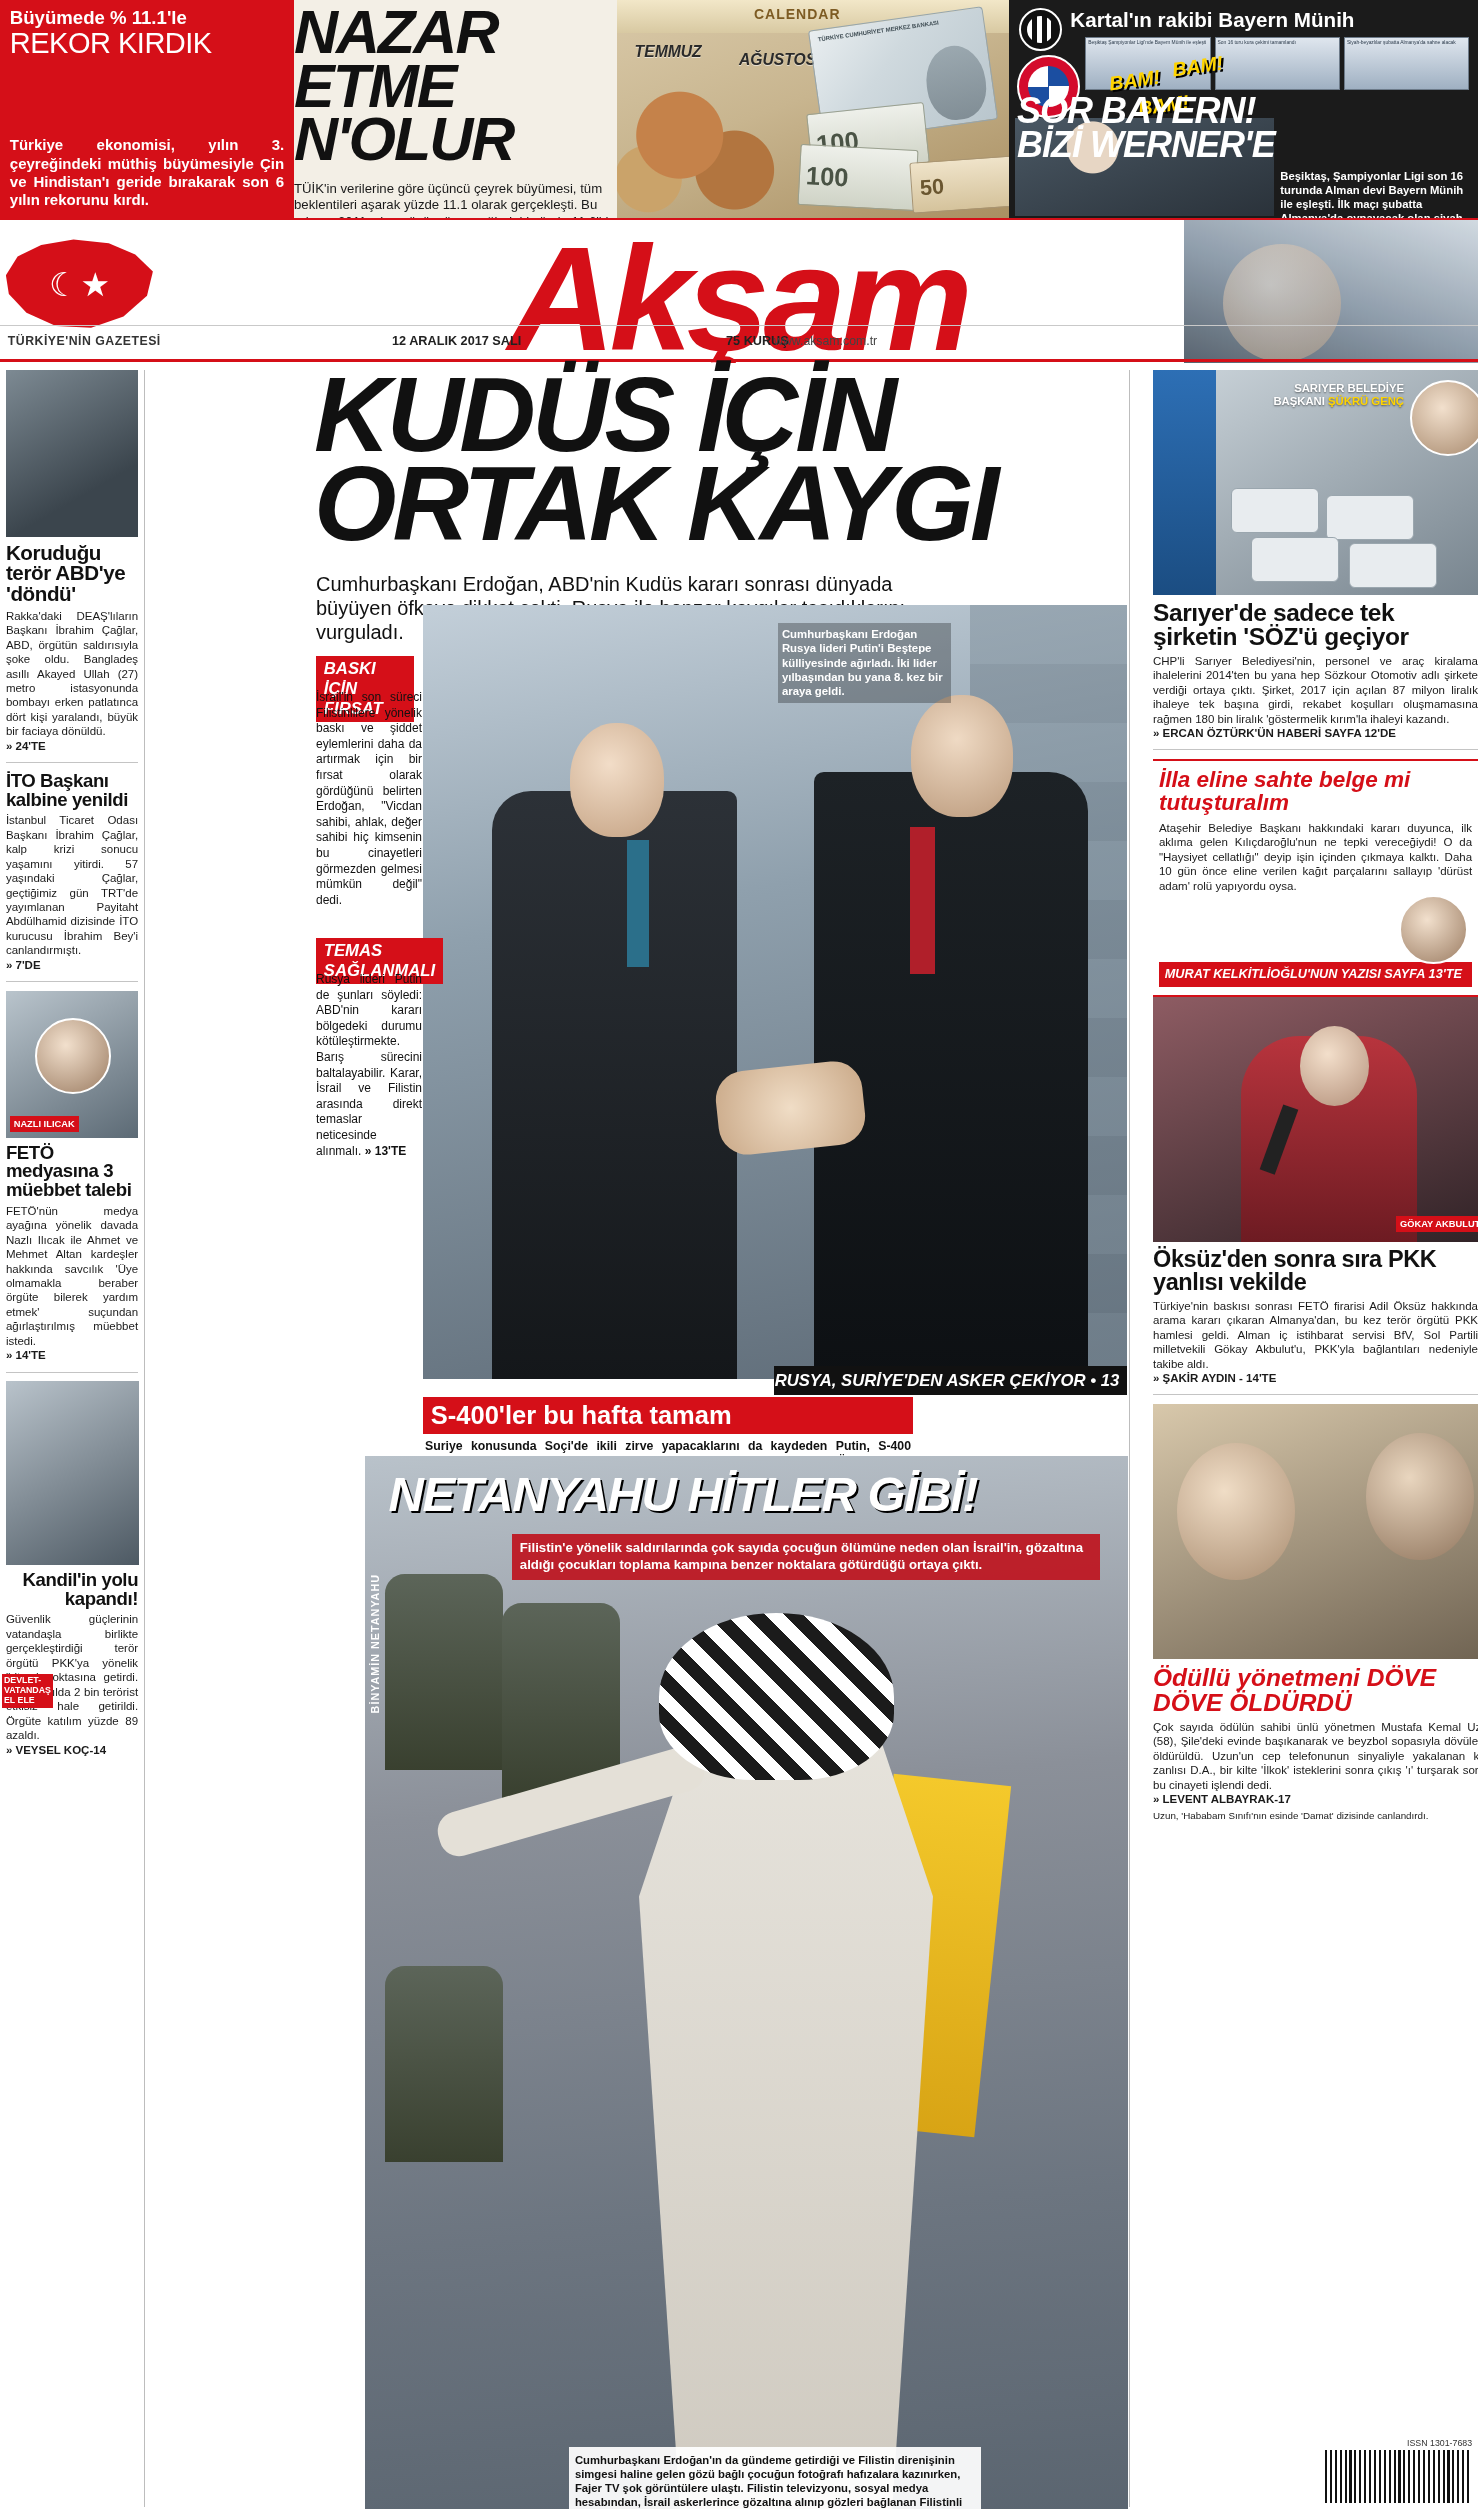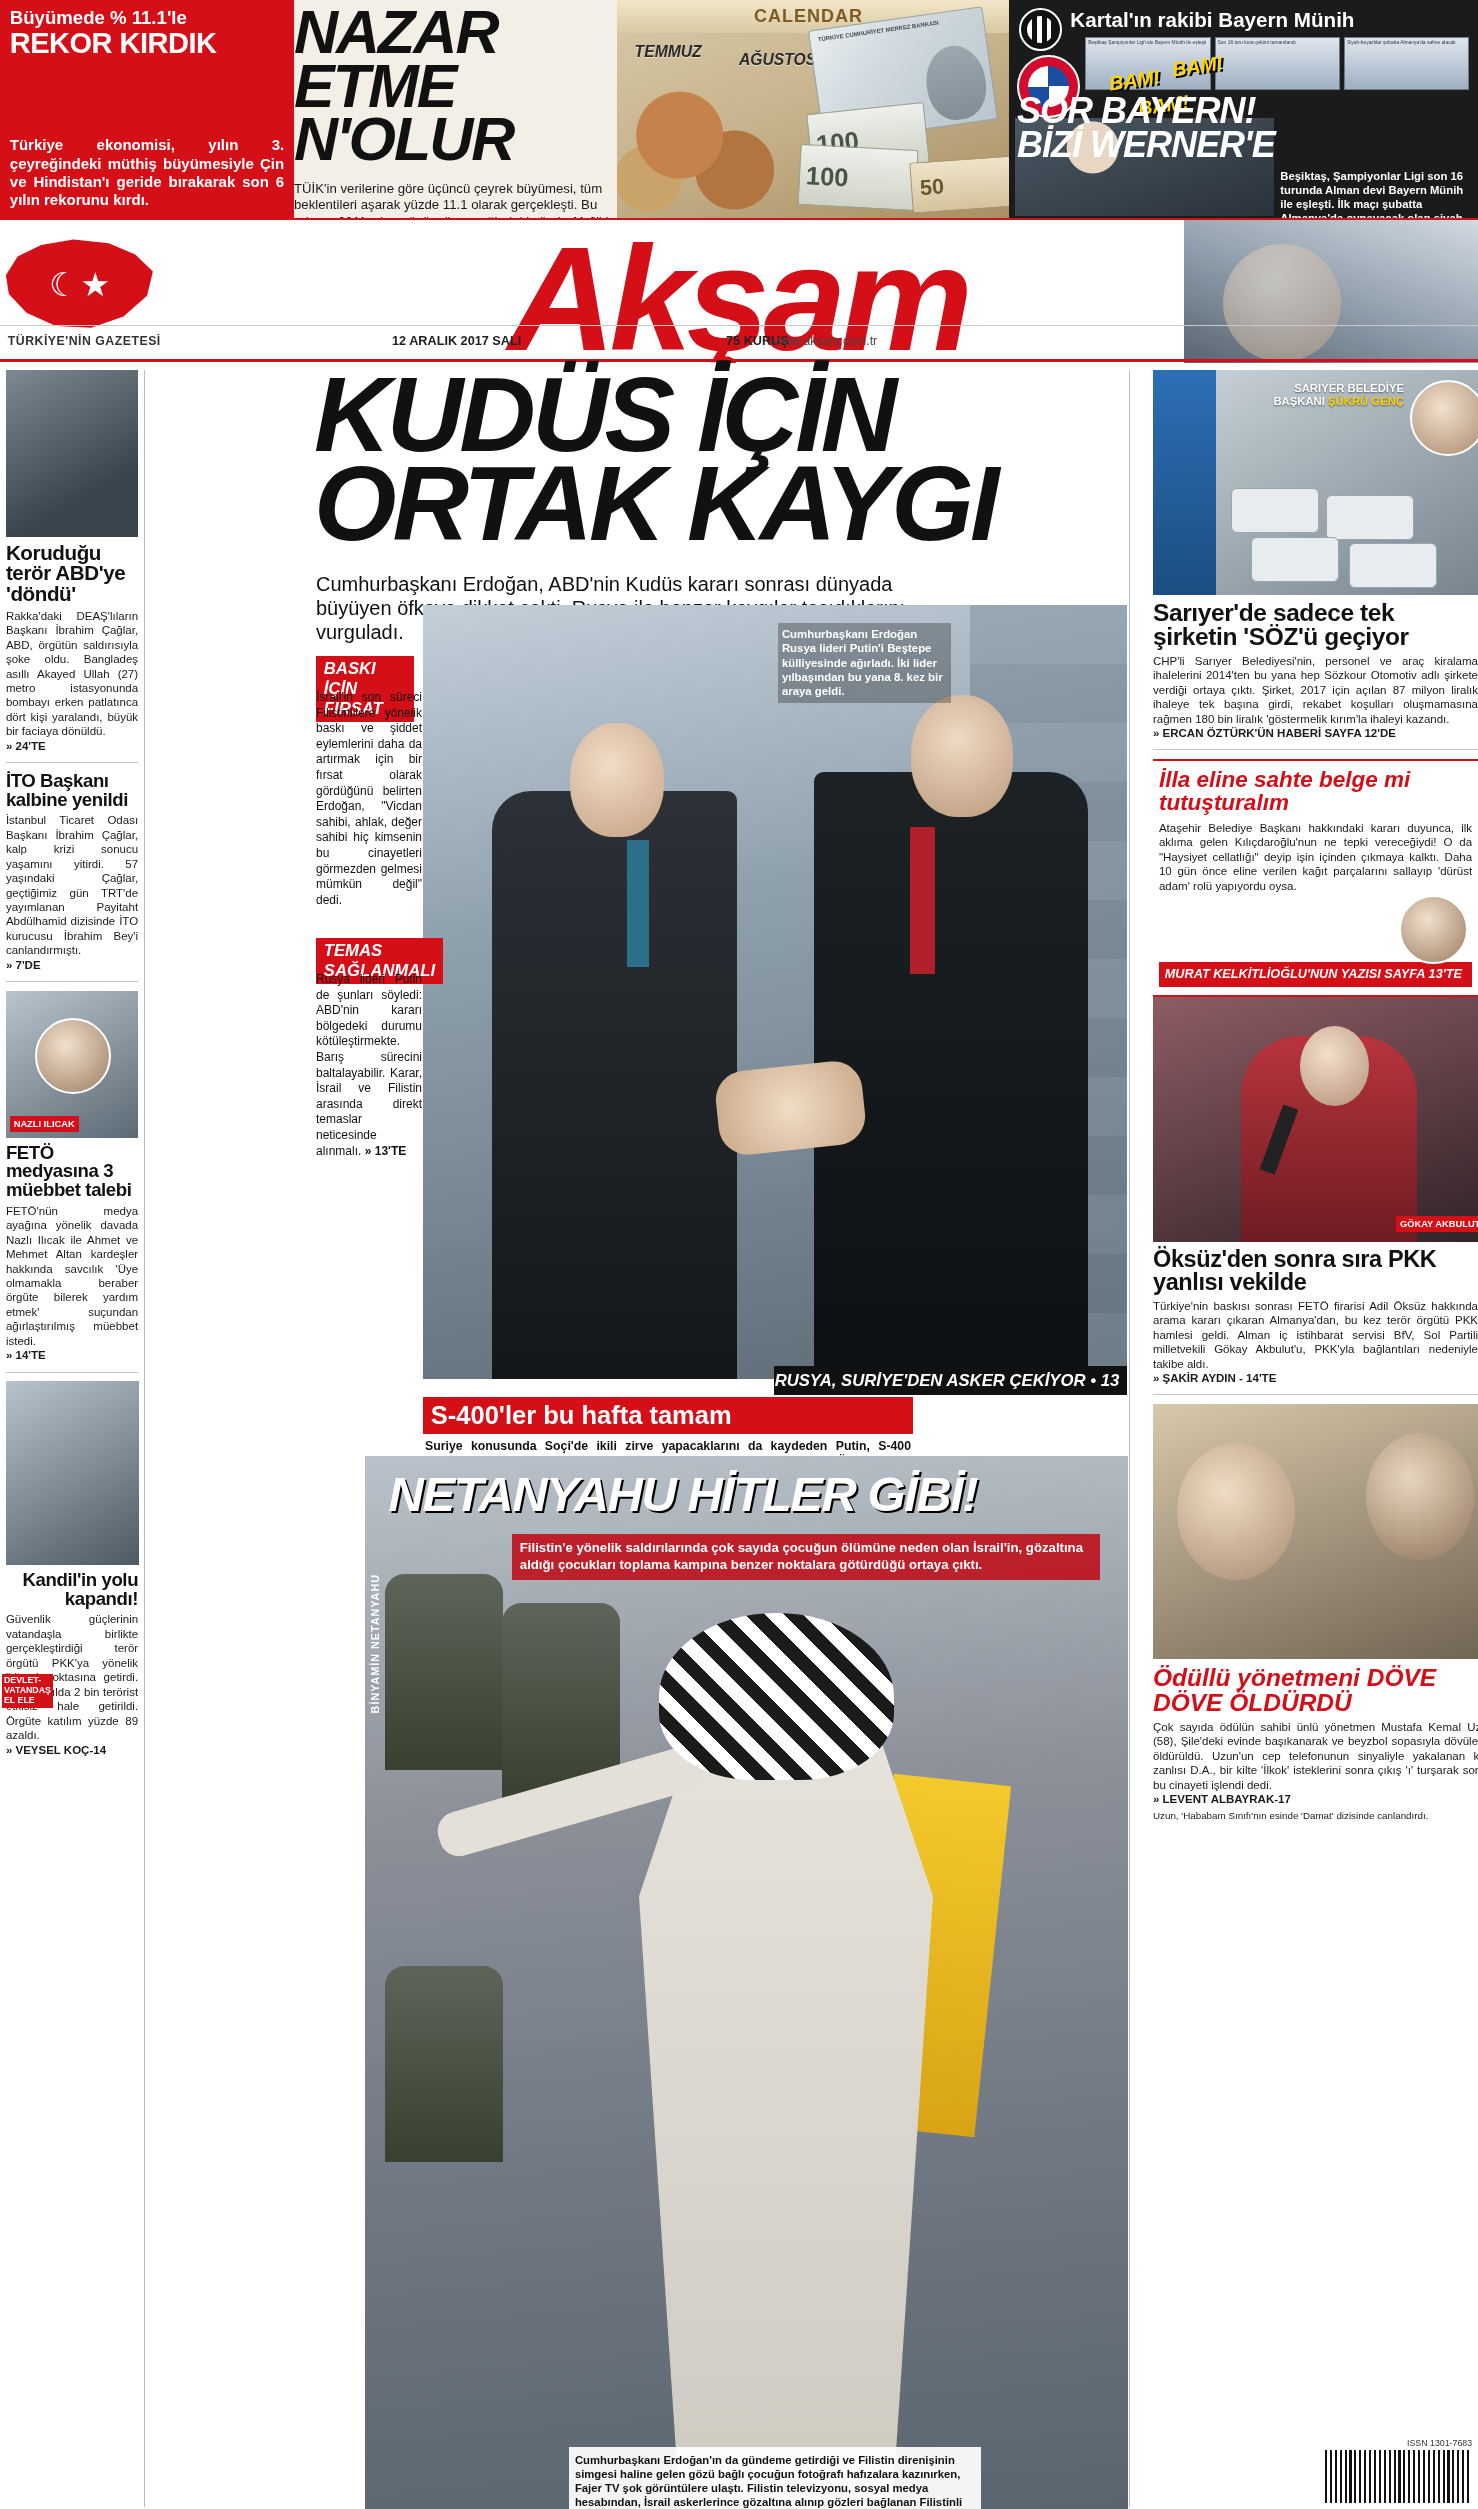--- a/index.html
+++ b/index.html
@@ -12,38 +12,38 @@
   }
   .page { position:relative; width:1478px; height:2509px; }
 
   
   .topstrip { position:absolute; left:0; top:0; width:1478px; height:218px; display:flex; }
   .ts-left { width:1010px; height:218px; position:relative; background:#f3efe6; overflow:hidden; }
   .ts-right { width:469px; height:218px; position:relative; background:#1b1b1b; overflow:hidden; }
 
   .redflag { position:absolute; left:0; top:0; width:294px; height:218px; background:#d50f18; color:#fff; padding:7.8px 9.8px; }
   .redflag .kick { font-size:18.6px; font-weight:bold; line-height:1.05; }
-  .redflag .kick2 { font-size:29px; font-weight:bold; line-height:1; margin-top:2px; letter-spacing:-0.5px; }
+  .redflag .kick2 { font-size:29px; font-weight:normal; line-height:1; margin-top:2px; letter-spacing:-0.5px; }
   .redflag .body { font-size:15px; font-weight:bold; line-height:1.22; margin-top:78px; }
 
   .nazar { position:absolute; left:294px; top:5.9px; width:323px; }
   .nazar .l1 { font-size:61px; font-weight:bold; font-style:italic; line-height:.88; letter-spacing:-2px; color:#111; }
   .nazar .l2 { font-size:61px; font-weight:bold; font-style:italic; line-height:.88; letter-spacing:-2px; color:#111; }
   .nazar .txt { font-size:13.2px; line-height:1.26; margin-top:13.7px; color:#1a1a1a; }
 
   .photostrip { position:absolute; left:617px; top:0; width:392px; height:218px;
     background:
       radial-gradient(circle at 16% 62%, #c5824a 0 43px, transparent 44px),
       radial-gradient(circle at 30% 78%, #b2753f 0 39px, transparent 40px),
       radial-gradient(circle at 8% 82%, #caa36a 0 33px, transparent 34px),
       linear-gradient(160deg,#d9c9a8 0%, #c8b58f 46%, #a98f62 100%);
     overflow:hidden;
   }
   .calbar { position:absolute; left:0; top:0; width:392px; height:33px; background:linear-gradient(#f2e7c8,#d8c9a2); }
-  .calbar span { position:absolute; top:5.9px; font-size:18px; font-weight:bold; color:#7d5b23; letter-spacing:1px; }
+  .calbar span { position:absolute; top:5.9px; font-size:14px; font-weight:bold; color:#7d5b23; letter-spacing:1px; }
   .month { position:absolute; font-size:15.7px; font-weight:bold; font-style:italic; color:#2a2a2a; text-shadow:0 1px 0 #fff8; }
   .banknote { position:absolute; right:17.6px; top:17.6px; width:176px; height:114px; transform:rotate(-8deg);
     background:linear-gradient(135deg,#e9eef0,#cfd9de 40%,#b9c6cd); border:1px solid #95a5ad; border-radius:3.9px; overflow:hidden; }
   .banknote:after { content:""; position:absolute; right:5.9px; bottom:3.9px; width:59px; height:74px; border-radius:50% 50% 45% 45%; background:linear-gradient(#8c9aa2,#6d7a82); opacity:.75; }
   .banknote .bn { position:absolute; left:9.8px; top:39px; font-size:29px; font-weight:bold; color:#3d4b52; }
   .note100 { position:absolute; width:118px; height:61px; border-radius:2.9px; background:linear-gradient(#eef0ea,#cfd3c6); border:1px solid #9aa08f; }
   .note100 .v { position:absolute; left:5.9px; top:15.7px; font-size:25.5px; font-weight:bold; color:#4a5345; }
   .note50 { position:absolute; width:108px; height:51px; border-radius:2.9px; background:linear-gradient(#efe3c9,#d5c39c); border:1px solid #a89472; }
   .note50 .v { position:absolute; left:7.8px; top:11.8px; font-size:21.6px; font-weight:bold; color:#6a5630; }
 

